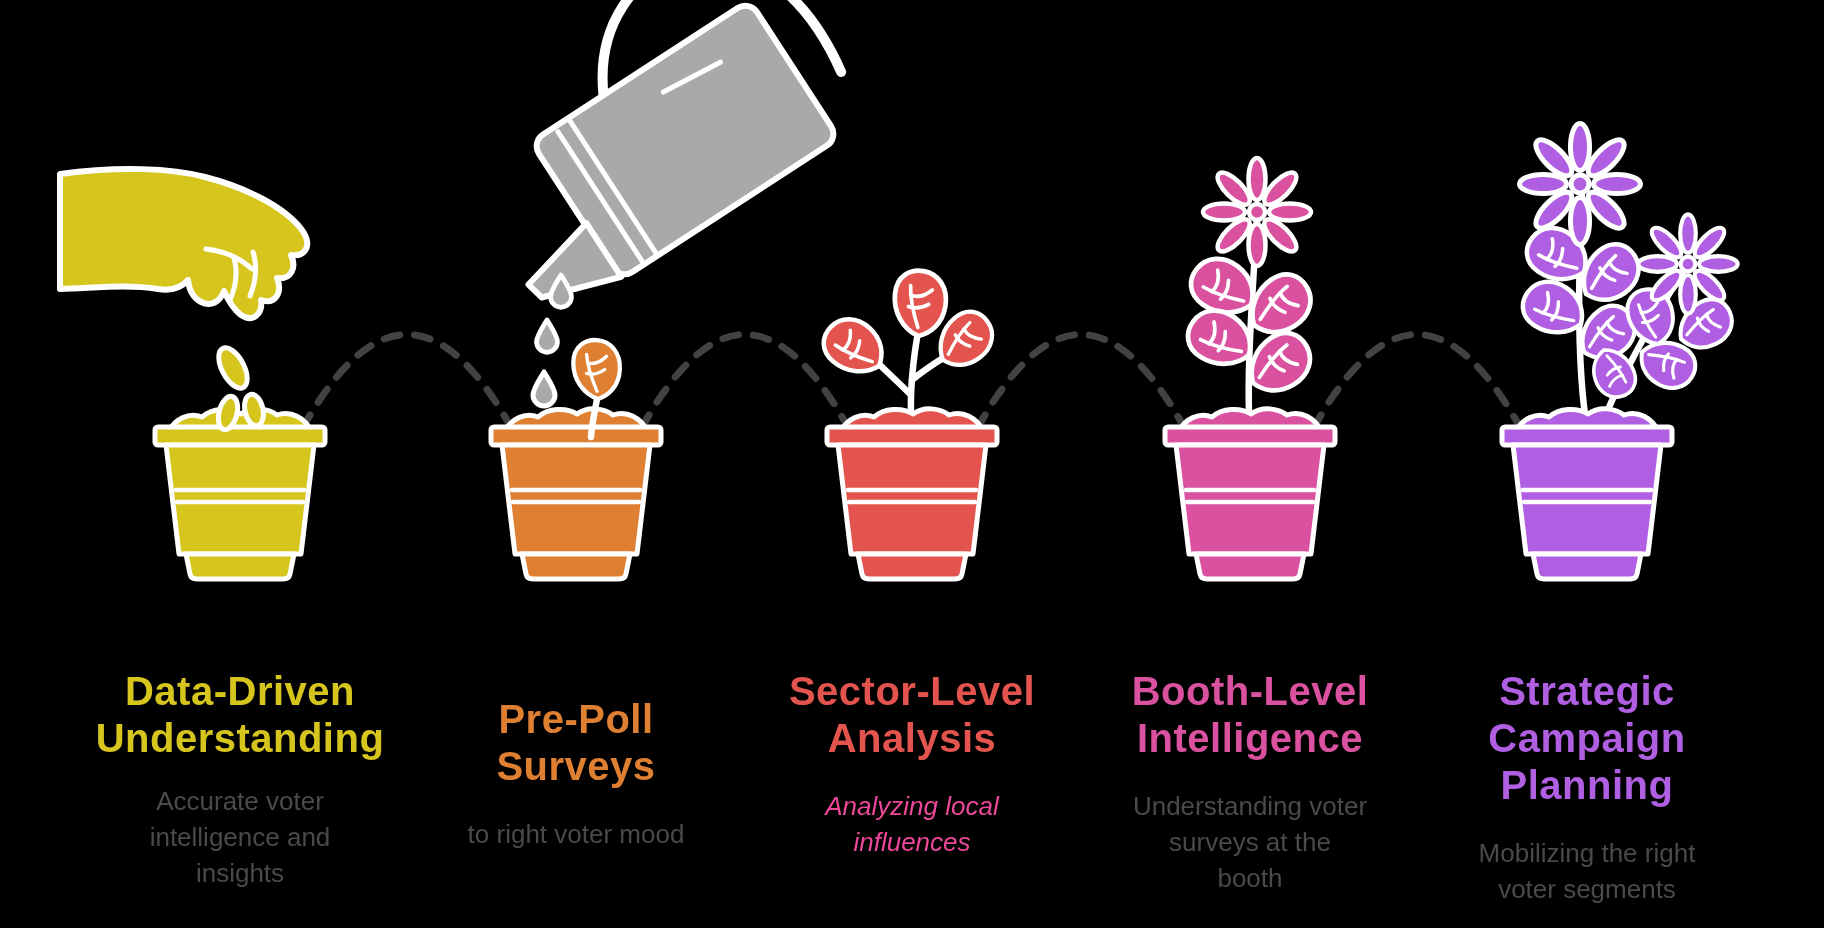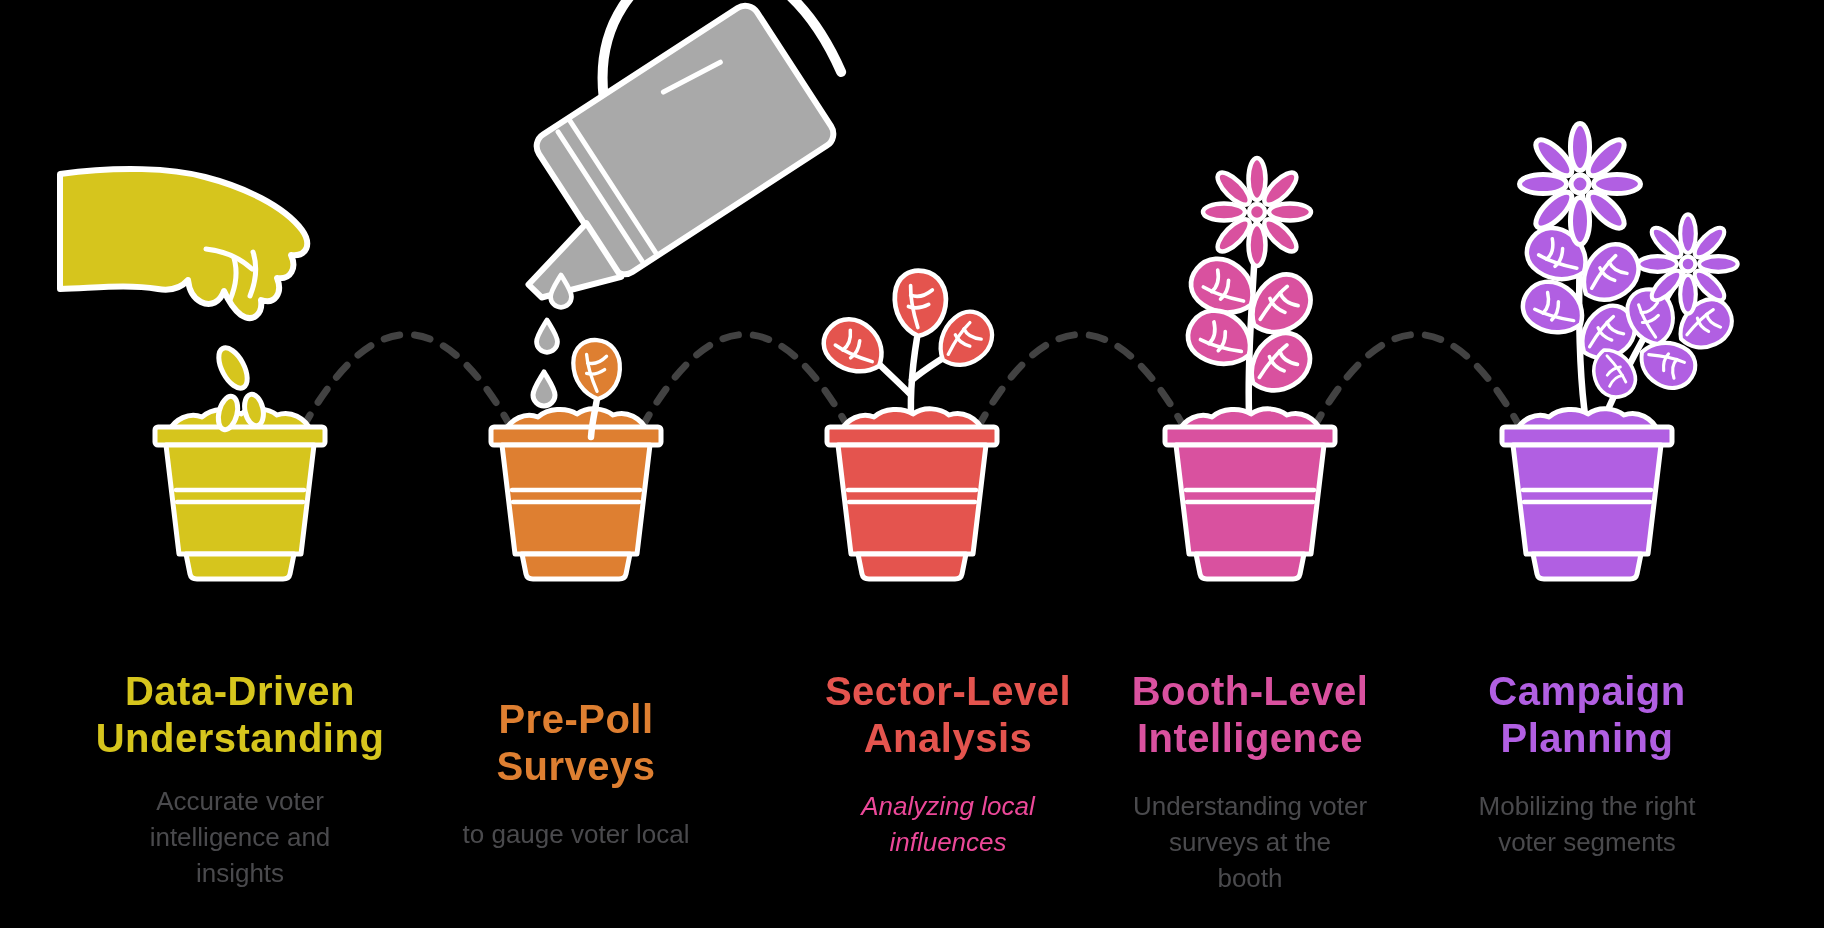--- a/index.html
+++ b/index.html
@@ -170,25 +170,25 @@
       <span>insights</span>
     </p>
   </div>
 
   <div class="stage-col" style="left:396px">
     <h2 class="stage-title" style="color: rgb(222, 127, 49); margin-top: 28px;">
       <span>Pre-Poll</span>
       <span>Surveys</span>
     </h2>
     <p class="stage-sub" style="color: rgb(74, 74, 77);">
-      <span>to gauge voter local</span>
-    </p>
-  </div>
-
-  <div class="stage-col" style="left:768px">
+      <span>to right voter mood</span>
+    </p>
+  </div>
+
+  <div class="stage-col" style="left:732px">
     <h2 class="stage-title" style="color: rgb(228, 84, 78);">
       <span>Sector-Level</span>
       <span>Analysis</span>
     </h2>
     <p class="stage-sub" style="color: #ec4899; font-style: italic;">
       <span>Analyzing local</span>
       <span>influences</span>
     </p>
   </div>
 
@@ -199,20 +199,21 @@
     </h2>
     <p class="stage-sub" style="color: rgb(74, 74, 77);">
       <span>Understanding voter</span>
       <span>surveys at the</span>
       <span>booth</span>
     </p>
   </div>
 
   <div class="stage-col" style="left:1407px">
     <h2 class="stage-title" style="color: rgb(177, 95, 226);">
+      <span>Strategic</span>
       <span>Campaign</span>
       <span>Planning</span>
     </h2>
     <p class="stage-sub" style="color: rgb(74, 74, 77);">
       <span>Mobilizing the right</span>
       <span>voter segments</span>
     </p>
   </div>
 
 </div>

